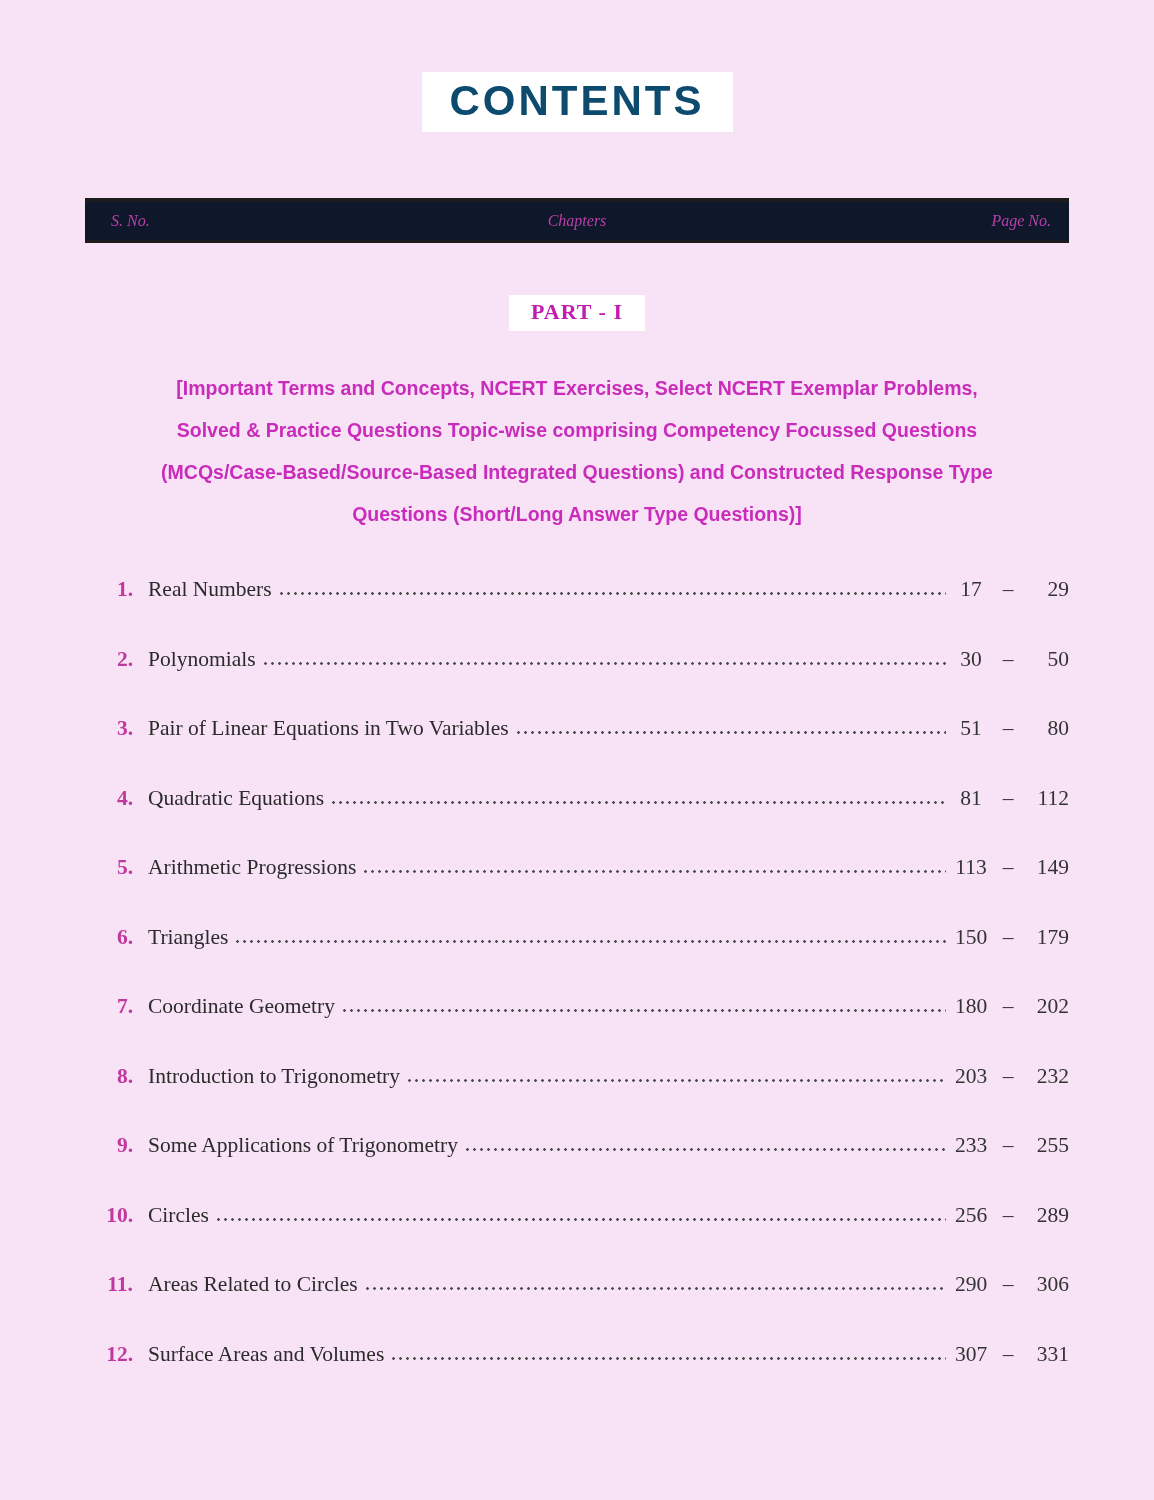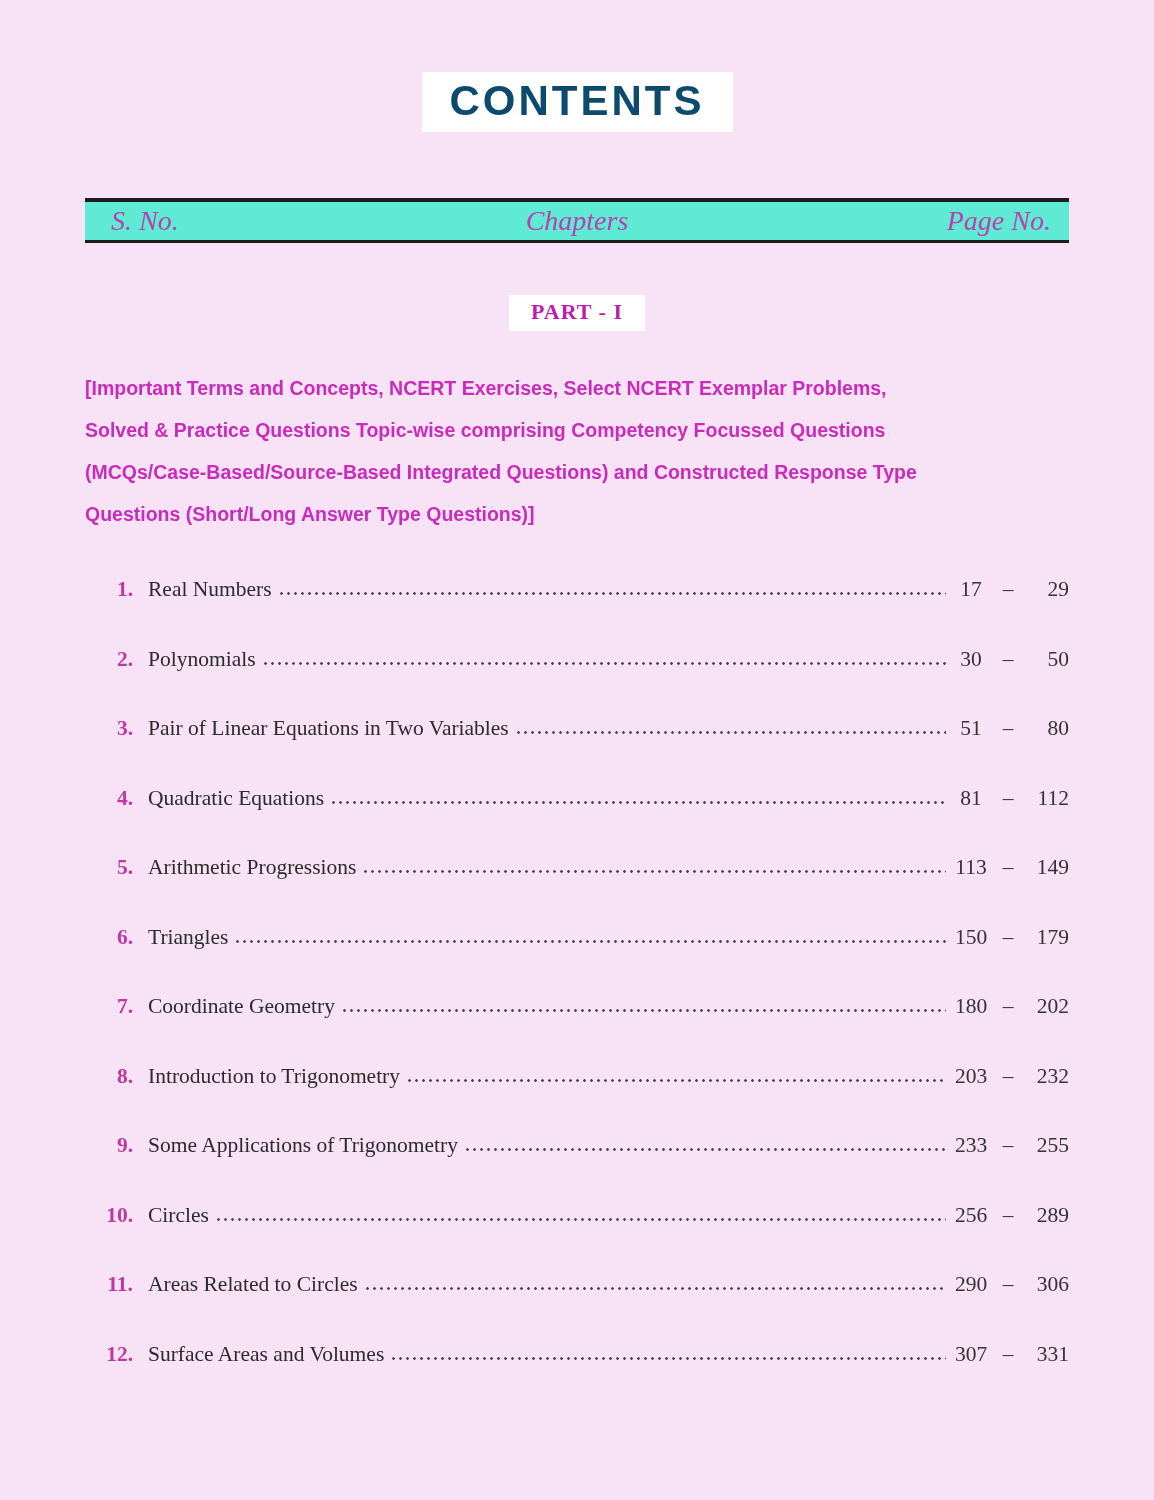--- a/index.html
+++ b/index.html
@@ -36,28 +36,28 @@
     font-weight: bold;
     font-size: 42px;
     letter-spacing: 3px;
     color: #0c4a6e;
     line-height: 1;
   }
 
   
   .table-header {
     margin-top: 66px;
-    background: #5eead4;
+    background: #0f172a;
     border-top: 4px solid #1c1c1c;
     border-bottom: 3px solid #1c1c1c;
     height: 38px;
     display: flex;
     align-items: center;
     font-style: italic;
-    font-size: 28px;
+    font-size: 16px;
     color: #b93fab;
   }
   .th-sno   { width: 28%; text-align: left;  padding-left: 26px;  box-sizing: border-box; }
   .th-chap  { width: 44%; text-align: center; }
   .th-page  { width: 28%; text-align: right; padding-right: 18px;  box-sizing: border-box; }
 
   
   .part-wrap {
     text-align: center;
     margin-top: 52px;
@@ -68,20 +68,21 @@
     padding: 4px 22px 6px 22px;
     font-size: 22px;
     font-weight: bold;
     color: #c21bb2;
     letter-spacing: 1px;
   }
 
   
   .part-desc {
     margin-top: 36px;
+    text-align: center;
     font-family: "Liberation Sans", sans-serif;
     font-weight: bold;
     font-size: 19.5px;
     line-height: 42px;
     color: #c92bbb;
   }
 
   
   .chapter-list {
     margin-top: 42px;

